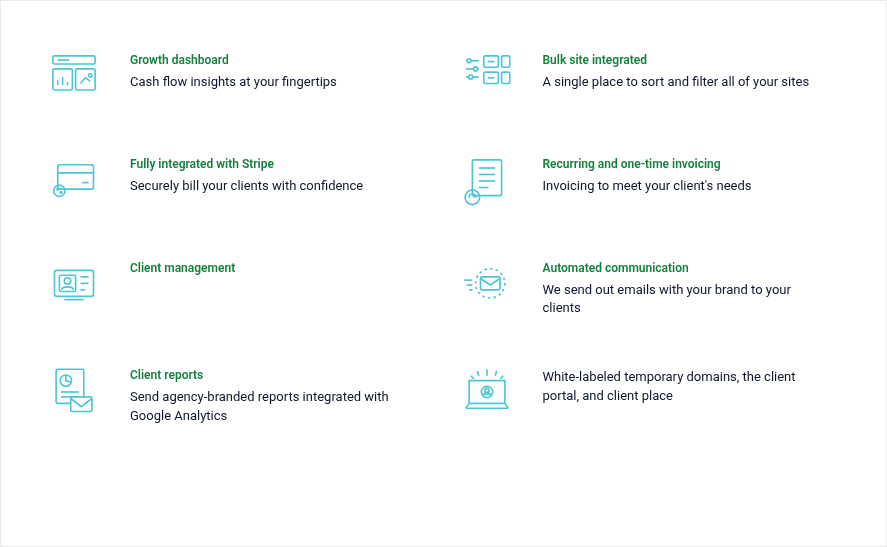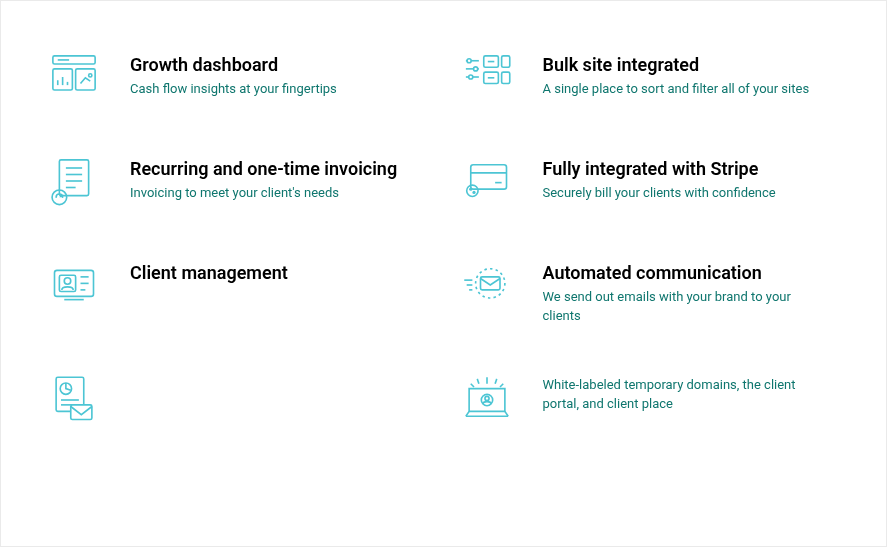--- a/index.html
+++ b/index.html
@@ -32,29 +32,29 @@
   }
   .icon-wrap svg {
     width: 52px;
     height: 52px;
   }
   .text-wrap {
     flex: 1;
     padding-top: 2px;
   }
   .title {
-    font-size: 18px;
+    font-size: 12px;
     font-weight: 600;
-    color: #000000;
+    color: #15803d;
     line-height: 1.3;
     margin-bottom: 4px;
   }
   .desc {
     font-size: 13px;
-    color: #0f766e;
+    color: #0f172a;
     line-height: 1.45;
     max-width: 280px;
   }
 </style>
 </head>
 <body>
 
 <div class="grid">
 
   <div class="feature">
@@ -96,56 +96,56 @@
     </div>
     <div class="text-wrap">
       <div class="title">Bulk site integrated</div>
       <div class="desc">A single place to sort and filter all of your sites</div>
     </div>
   </div>
 
   <div class="feature">
     <div class="icon-wrap">
       <svg viewBox="0 0 64 64" fill="none" stroke="#4cc5d4" stroke-width="2">
+        <rect x="12" y="12" width="44" height="30" rx="3"></rect>
+        <line x1="12" y1="22" x2="56" y2="22"></line>
+        <line x1="42" y1="34" x2="50" y2="34"></line>
+        <circle cx="14" cy="44" r="7"></circle>
+        <circle cx="12" cy="42" r="2" fill="#4cc5d4" stroke="none"></circle>
+        <circle cx="16" cy="46" r="2" fill="#4cc5d4" stroke="none"></circle>
+      </svg>
+    </div>
+    <div class="text-wrap">
+      <div class="title">Fully integrated with Stripe</div>
+      <div class="desc">Securely bill your clients with confidence</div>
+    </div>
+  </div>
+
+  <div class="feature">
+    <div class="icon-wrap">
+      <svg viewBox="0 0 64 64" fill="none" stroke="#4cc5d4" stroke-width="2">
         <rect x="14" y="6" width="36" height="44" rx="2"></rect>
         <line x1="22" y1="16" x2="42" y2="16"></line>
         <line x1="22" y1="24" x2="42" y2="24"></line>
         <line x1="22" y1="32" x2="42" y2="32"></line>
         <line x1="22" y1="40" x2="34" y2="40"></line>
         <circle cx="14" cy="52" r="9"></circle>
         <path d="M10 52 A4 4 0 0 1 18 52" stroke-linecap="round"></path>
         <path d="M16 48 L18 52 L14 52" fill="#4cc5d4" stroke="none"></path>
       </svg>
     </div>
     <div class="text-wrap">
       <div class="title">Recurring and one-time invoicing</div>
       <div class="desc">Invoicing to meet your client's needs</div>
     </div>
   </div>
 
   <div class="feature">
     <div class="icon-wrap">
       <svg viewBox="0 0 64 64" fill="none" stroke="#4cc5d4" stroke-width="2">
-        <rect x="12" y="12" width="44" height="30" rx="3"></rect>
-        <line x1="12" y1="22" x2="56" y2="22"></line>
-        <line x1="42" y1="34" x2="50" y2="34"></line>
-        <circle cx="14" cy="44" r="7"></circle>
-        <circle cx="12" cy="42" r="2" fill="#4cc5d4" stroke="none"></circle>
-        <circle cx="16" cy="46" r="2" fill="#4cc5d4" stroke="none"></circle>
-      </svg>
-    </div>
-    <div class="text-wrap">
-      <div class="title">Fully integrated with Stripe</div>
-      <div class="desc">Securely bill your clients with confidence</div>
-    </div>
-  </div>
-
-  <div class="feature">
-    <div class="icon-wrap">
-      <svg viewBox="0 0 64 64" fill="none" stroke="#4cc5d4" stroke-width="2">
         <rect x="8" y="14" width="48" height="32" rx="3"></rect>
         <rect x="14" y="20" width="20" height="20" rx="2"></rect>
         <circle cx="24" cy="27" r="4"></circle>
         <path d="M17 38 C17 33 31 33 31 38"></path>
         <line x1="40" y1="22" x2="50" y2="22"></line>
         <line x1="40" y1="30" x2="50" y2="30"></line>
         <line x1="40" y1="38" x2="46" y2="38"></line>
         <line x1="20" y1="50" x2="44" y2="50"></line>
       </svg>
     </div>
@@ -175,20 +175,24 @@
     <div class="icon-wrap">
       <svg viewBox="0 0 64 64" fill="none" stroke="#4cc5d4" stroke-width="2">
         <rect x="10" y="4" width="34" height="42" rx="2"></rect>
         <circle cx="22" cy="18" r="7"></circle>
         <path d="M22 11 L22 18 L28 20"></path>
         <line x1="16" y1="32" x2="38" y2="32"></line>
         <line x1="16" y1="38" x2="30" y2="38"></line>
         <rect x="28" y="38" width="26" height="18" rx="2" fill="#fff"></rect>
         <path d="M28 40 L41 50 L54 40"></path>
       </svg>
+    </div>
+    <div class="text-wrap">
+      <div class="title">Client reports</div>
+      <div class="desc">Send agency-branded reports integrated with Google Analytics</div>
     </div>
   </div>
 
   <div class="feature">
     <div class="icon-wrap">
       <svg viewBox="0 0 64 64" fill="none" stroke="#4cc5d4" stroke-width="2">
         <path d="M10 18 L54 18 L54 46 L10 46 Z"></path>
         <line x1="10" y1="46" x2="6" y2="52"></line>
         <line x1="54" y1="46" x2="58" y2="52"></line>
         <line x1="6" y1="52" x2="58" y2="52"></line>

